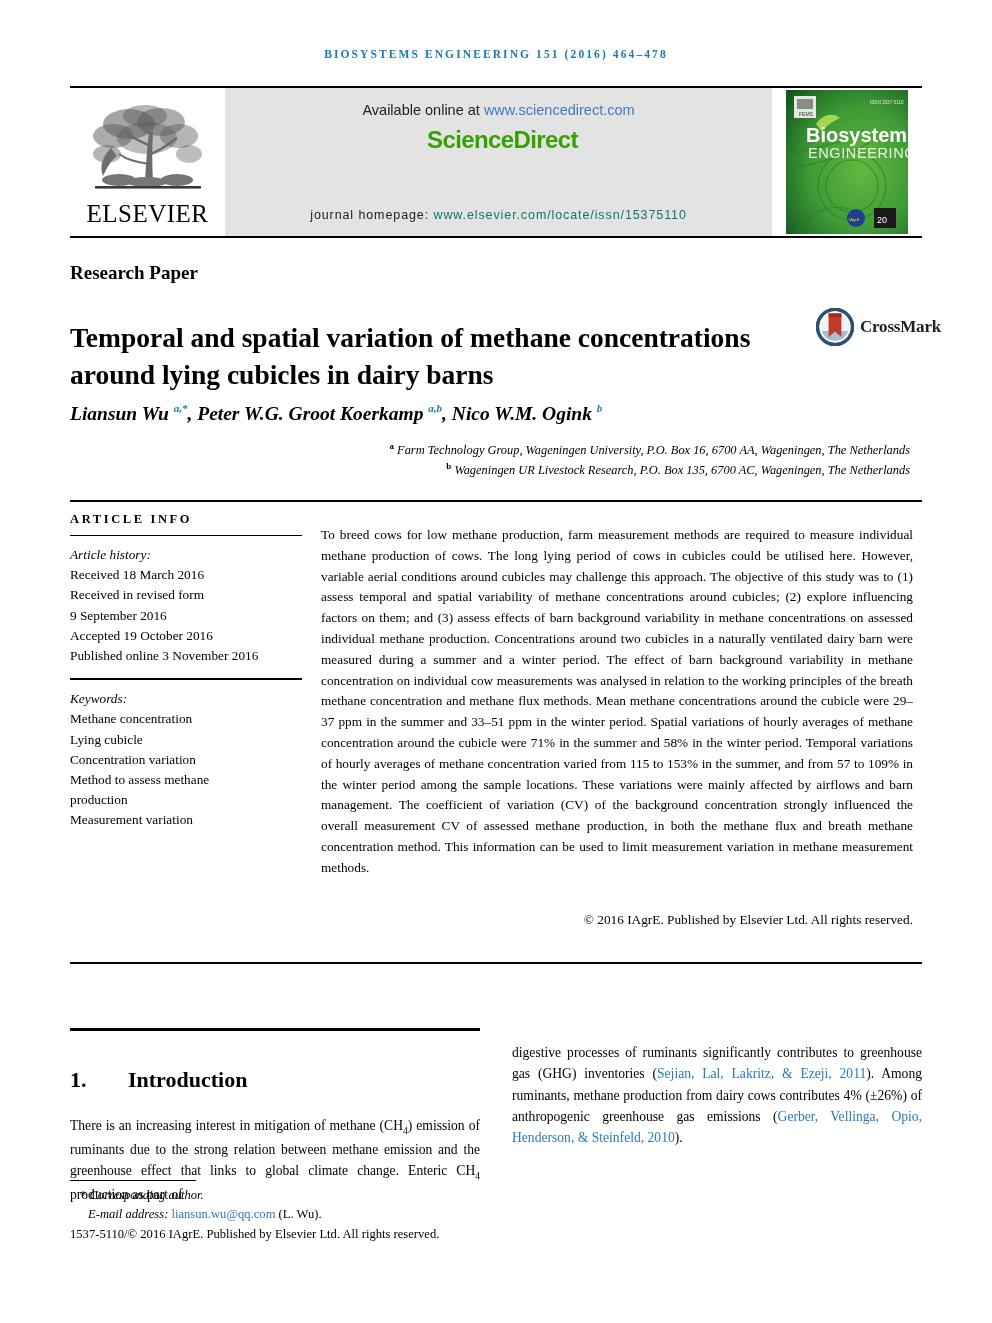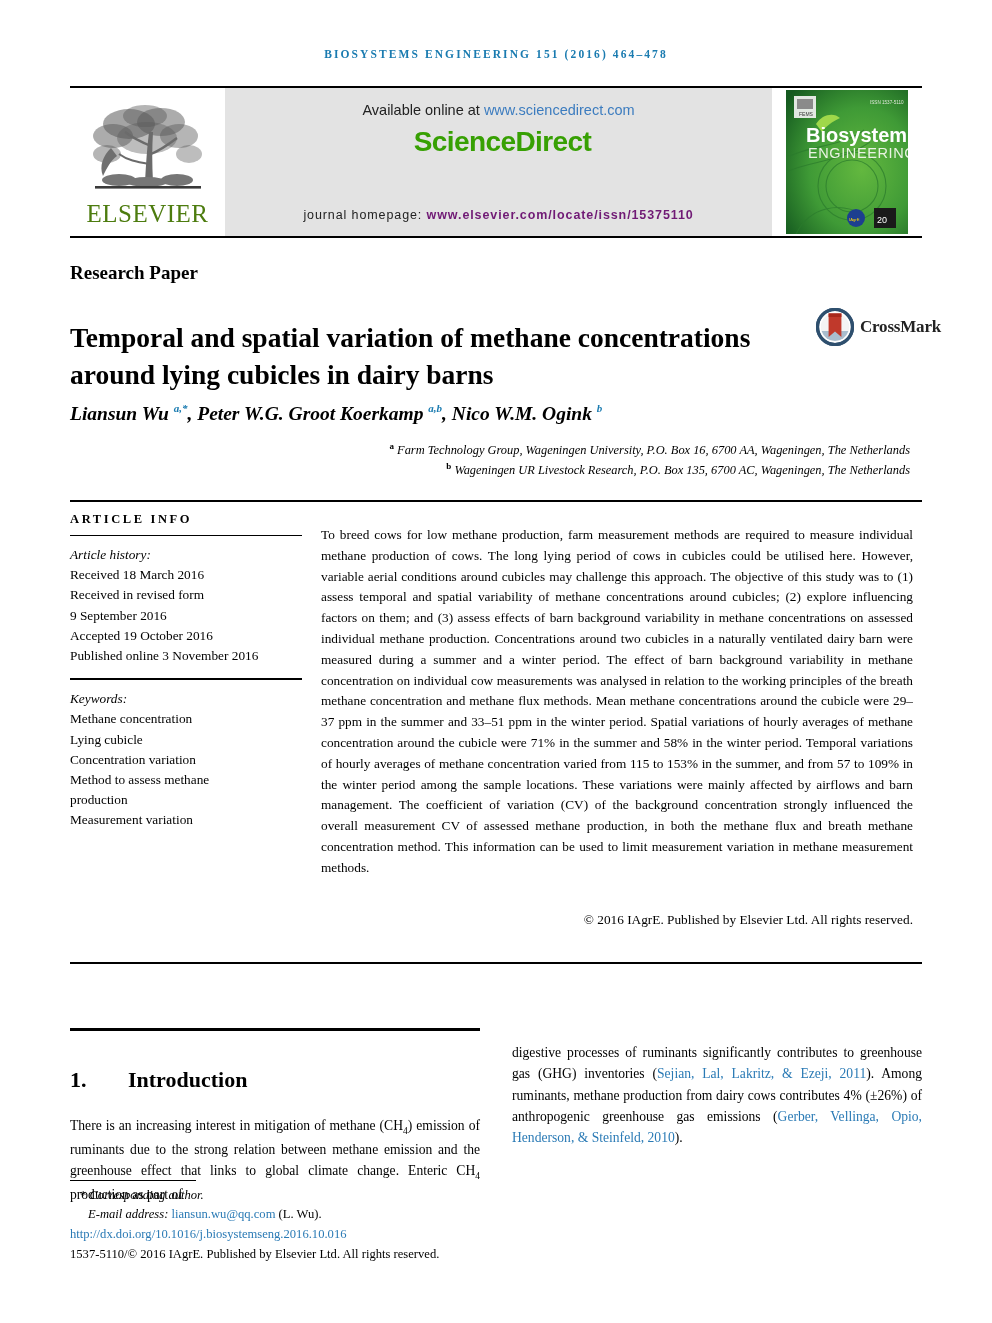--- a/index.html
+++ b/index.html
@@ -54,21 +54,21 @@
     display: flex;
     flex-direction: column;
     align-items: center;
     justify-content: center;
     padding-top: 4px;
     box-sizing: border-box;
   }
   .tree-logo { width: 118px; height: 98px; display:block; }
   .elsevier-word {
     font-family: "Liberation Serif", serif;
-    color: #4d7c0f;
+    color: #000000;
     font-size: 25px;
     letter-spacing: 0.5px;
     line-height: 1;
     margin-top: 1px;
   }
   .mast-center {
     flex: 1 1 auto;
     background: #e3e3e3;
     position: relative;
   }
@@ -79,35 +79,35 @@
     font-family: "Liberation Sans", sans-serif;
     font-size: 14.5px;
     color: #222;
   }
   .avail-line a { color: #3c7cbf; text-decoration: none; }
   .sd-logo {
     position: absolute;
     top: 38px; left: 8px; right: 0;
     text-align: center;
     font-family: "Liberation Sans", sans-serif;
-    font-size: 28px;
+    font-size: 24px;
     font-weight: bold;
     color: #37a003;
     letter-spacing: -0.6px;
   }
   .homepage-line {
     position: absolute;
     bottom: 14px; left: 0; right: 0;
     text-align: center;
     font-family: "Liberation Sans", sans-serif;
     font-size: 12.5px;
     letter-spacing: 0.9px;
     color: #222;
   }
-  .homepage-line a { color: #701a75; text-decoration: none; font-weight: bold; }
+  .homepage-line a { color: #0f766e; text-decoration: none; }
   .mast-right {
     width: 150px;
     flex: 0 0 150px;
     display: flex;
     align-items: center;
     justify-content: center;
     background: #ffffff;
   }
   .cover {
     width: 122px; height: 144px;
@@ -412,17 +412,16 @@
   </div>
 
   <div class="col-right">
     <p class="body-text"><span>digestive processes of ruminants significantly contributes to greenhouse gas (GHG) inventories (</span><a href="#" class="cite">Sejian, Lal, Lakritz, &amp; Ezeji, 2011</a><span>). Among ruminants, methane production from dairy cows contributes 4% (±26%) of anthropogenic greenhouse gas emissions (</span><a href="#" class="cite">Gerber, Vellinga, Opio, Henderson, &amp; Steinfeld, 2010</a><span>).</span></p>
   </div>
 
   <div class="footnote">
     <div class="fn-rule"></div>
     <div class="fn-corr"><span class="star">*</span> <span>Corresponding author.</span></div>
     <div class="fn-email"><span class="label">E-mail address: </span><a href="#" class="fn-link">liansun.wu@qq.com</a><span> (L. Wu).</span></div>
-    <div class="fn-doi"><a href="#" class="fn-link">http://dx.doi.org/10.1016/j.biosystemseng.2016.10.016</a></div>
     <div class="fn-issn">1537-5110/© 2016 IAgrE. Published by Elsevier Ltd. All rights reserved.</div>
   </div>
 
 </div>
 
 </body></html>

